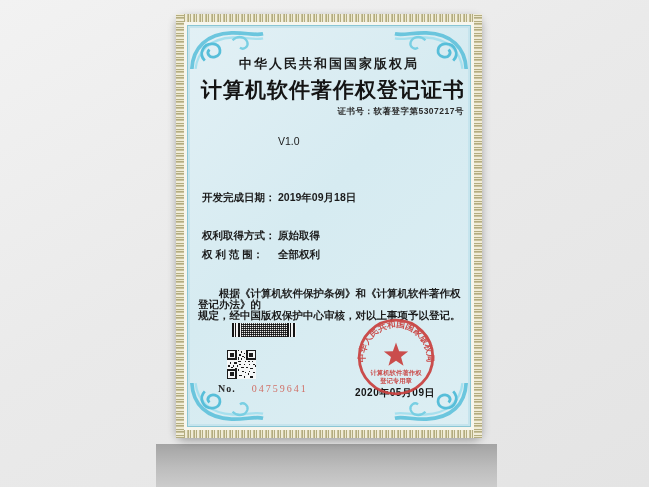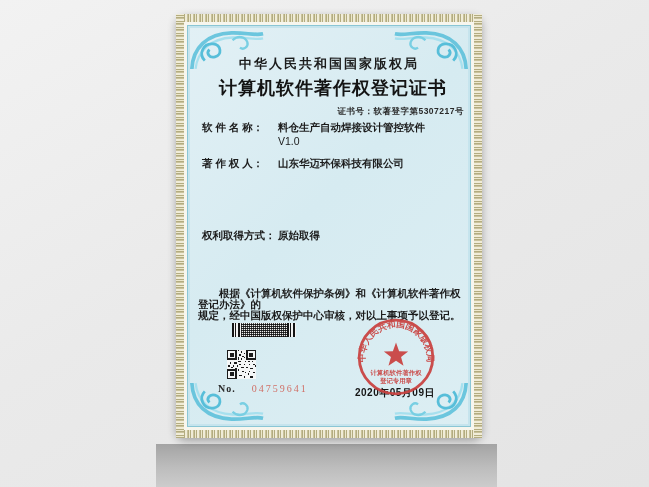--- a/index.html
+++ b/index.html
@@ -33,21 +33,21 @@
   .fl.tl{ left:14px; top:14px; }
   .fl.tr{ right:14px; top:14px; transform:scaleX(-1); }
   .fl.bl{ left:14px; bottom:14px; transform:scaleY(-1); }
   .fl.br{ right:14px; bottom:14px; transform:scale(-1,-1); }
 
   .authority { position:absolute; top:41px; left:0; width:100%; text-align:center;
                font-family:"Liberation Serif", serif; font-weight:bold;
                font-size:13px; letter-spacing:2px; color:#1c1c1c; }
   .main-title { position:absolute; top:62px; left:0; width:100%; text-align:center;
                 font-family:"Liberation Serif", serif; font-weight:bold;
-                font-size:18px; letter-spacing:1px; color:#141414;padding-left:8px; }
+                font-size:21px; letter-spacing:1px; color:#141414;padding-left:8px; }
   .certno { position:absolute; top:92px; right:18px; font-size:8.5px; font-weight:bold;
             color:#2a2a2a; letter-spacing:.5px; }
   .certno .lbl { margin-right:0; }
 
   .frow { position:absolute; left:26px; display:flex; font-size:10.5px; font-weight:bold;
           color:#1b1b1b; white-space:nowrap; }
   .frow .flabel { display:inline-block; width:76px; }
   .frow .fvalue { display:inline-block; }
   .version { position:absolute; left:102px; font-size:10.5px; font-weight:normal; color:#1b1b1b; }
 
@@ -110,32 +110,32 @@
       <path d="M16 34 c-7 -7 -2 -19 9 -18 c9 1 10 12 2 14 c-6 1.5 -10 -4 -6 -8" fill="none" stroke="#57bed9" stroke-width="3"></path>
       <path d="M46 12 c6 -6 14 -4 16 2 c1.5 5 -4 9 -8 6" fill="none" stroke="#79cfe3" stroke-width="2.5"></path>
     </svg>
 
     <div class="authority">中华人民共和国国家版权局</div>
     <div class="main-title">计算机软件著作权登记证书</div>
     <div class="certno">
       <span class="lbl">证书号：</span><span>软著登字第5307217号</span>
     </div>
 
-    <div class="frow" style="top:107px">
-      <span class="flabel">软 件 名 称：</span>
-      <span class="fvalue">料仓生产自动焊接设计管控软件</span>
-    </div>
     <div class="version" style="top:121px">V1.0</div>
-    <div class="frow" style="top:143px">
-      <span class="flabel">著 作 权 人：</span>
-      <span class="fvalue">山东华迈环保科技有限公司</span>
+    <div class="frow" style="top:177px">
+      <span class="flabel">开发完成日期：</span>
+      <span class="fvalue">2019年09月18日</span>
     </div>
     <div class="frow" style="top:215px">
       <span class="flabel">权利取得方式：</span>
       <span class="fvalue">原始取得</span>
+    </div>
+    <div class="frow" style="top:234px">
+      <span class="flabel">权 利 范 围：</span>
+      <span class="fvalue">全部权利</span>
     </div>
 
     <div class="statement">
       <div class="ln1">根据《计算机软件保护条例》和《计算机软件著作权登记办法》的</div>
       <div class="ln2">规定，经中国版权保护中心审核，对以上事项予以登记。</div>
     </div>
 
     <div class="barcode">
       <div class="bc-guard"></div>
       <div class="bc-mid"></div>

